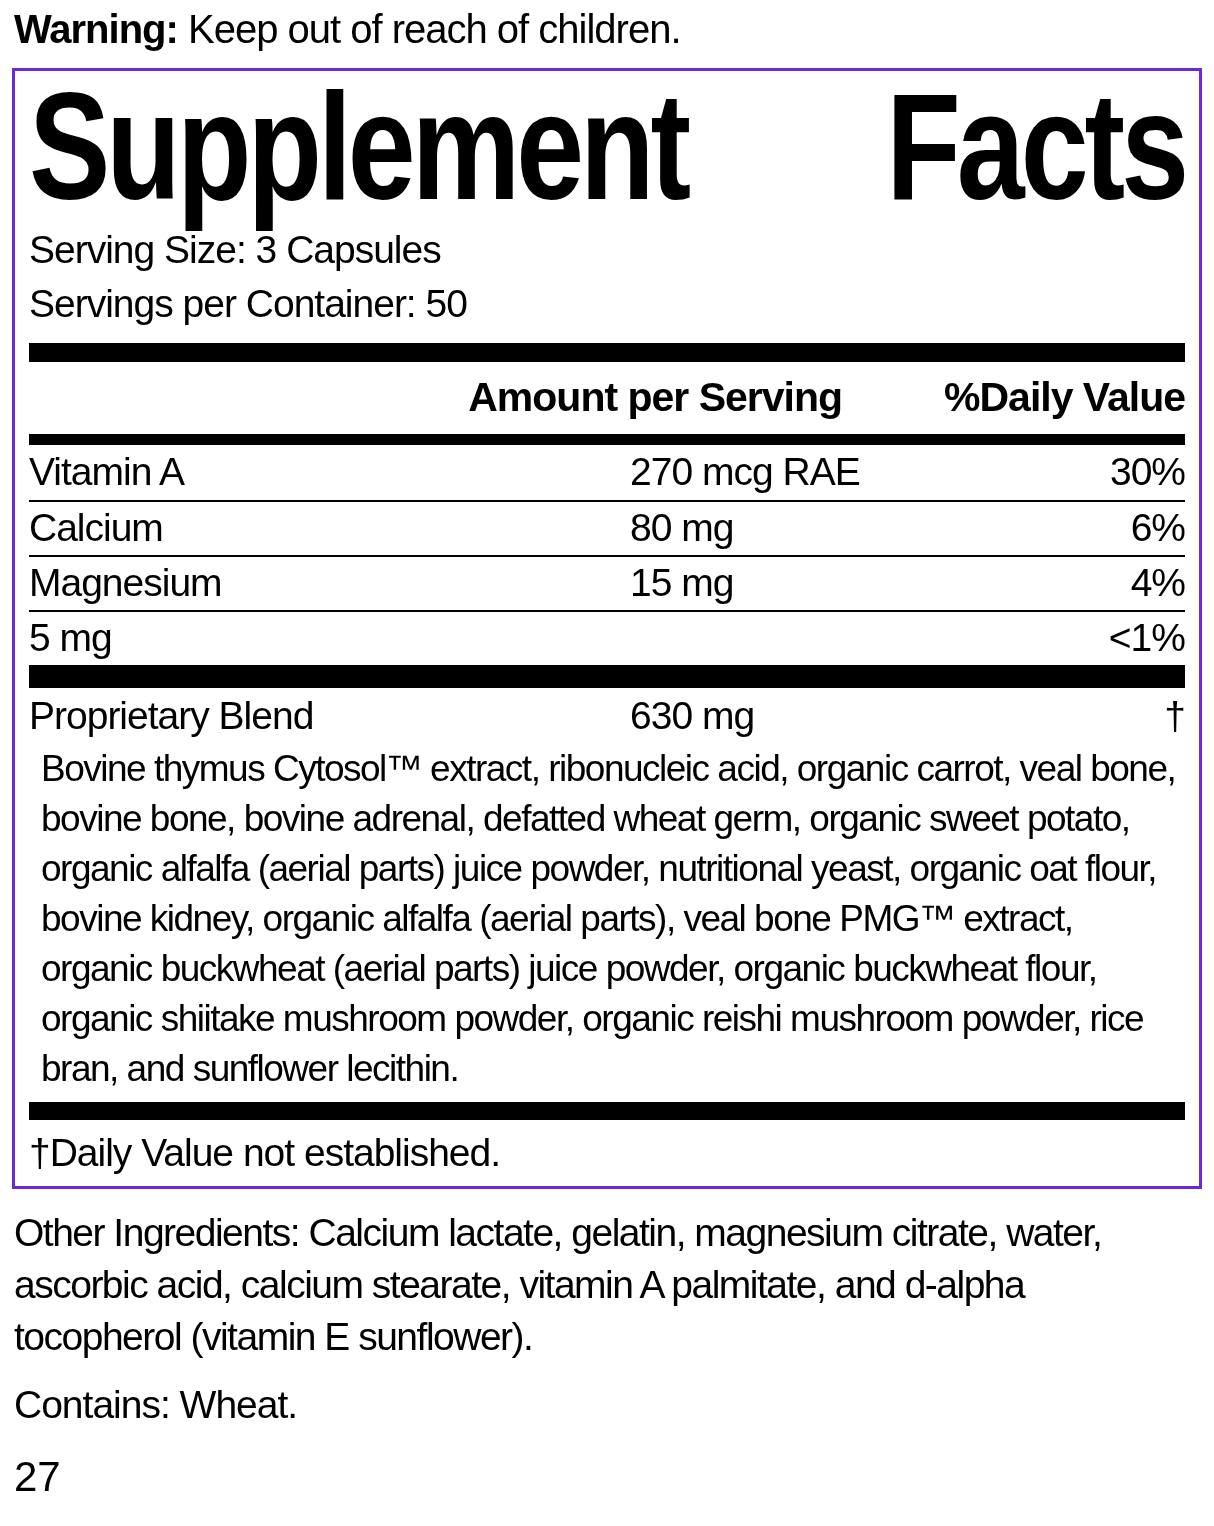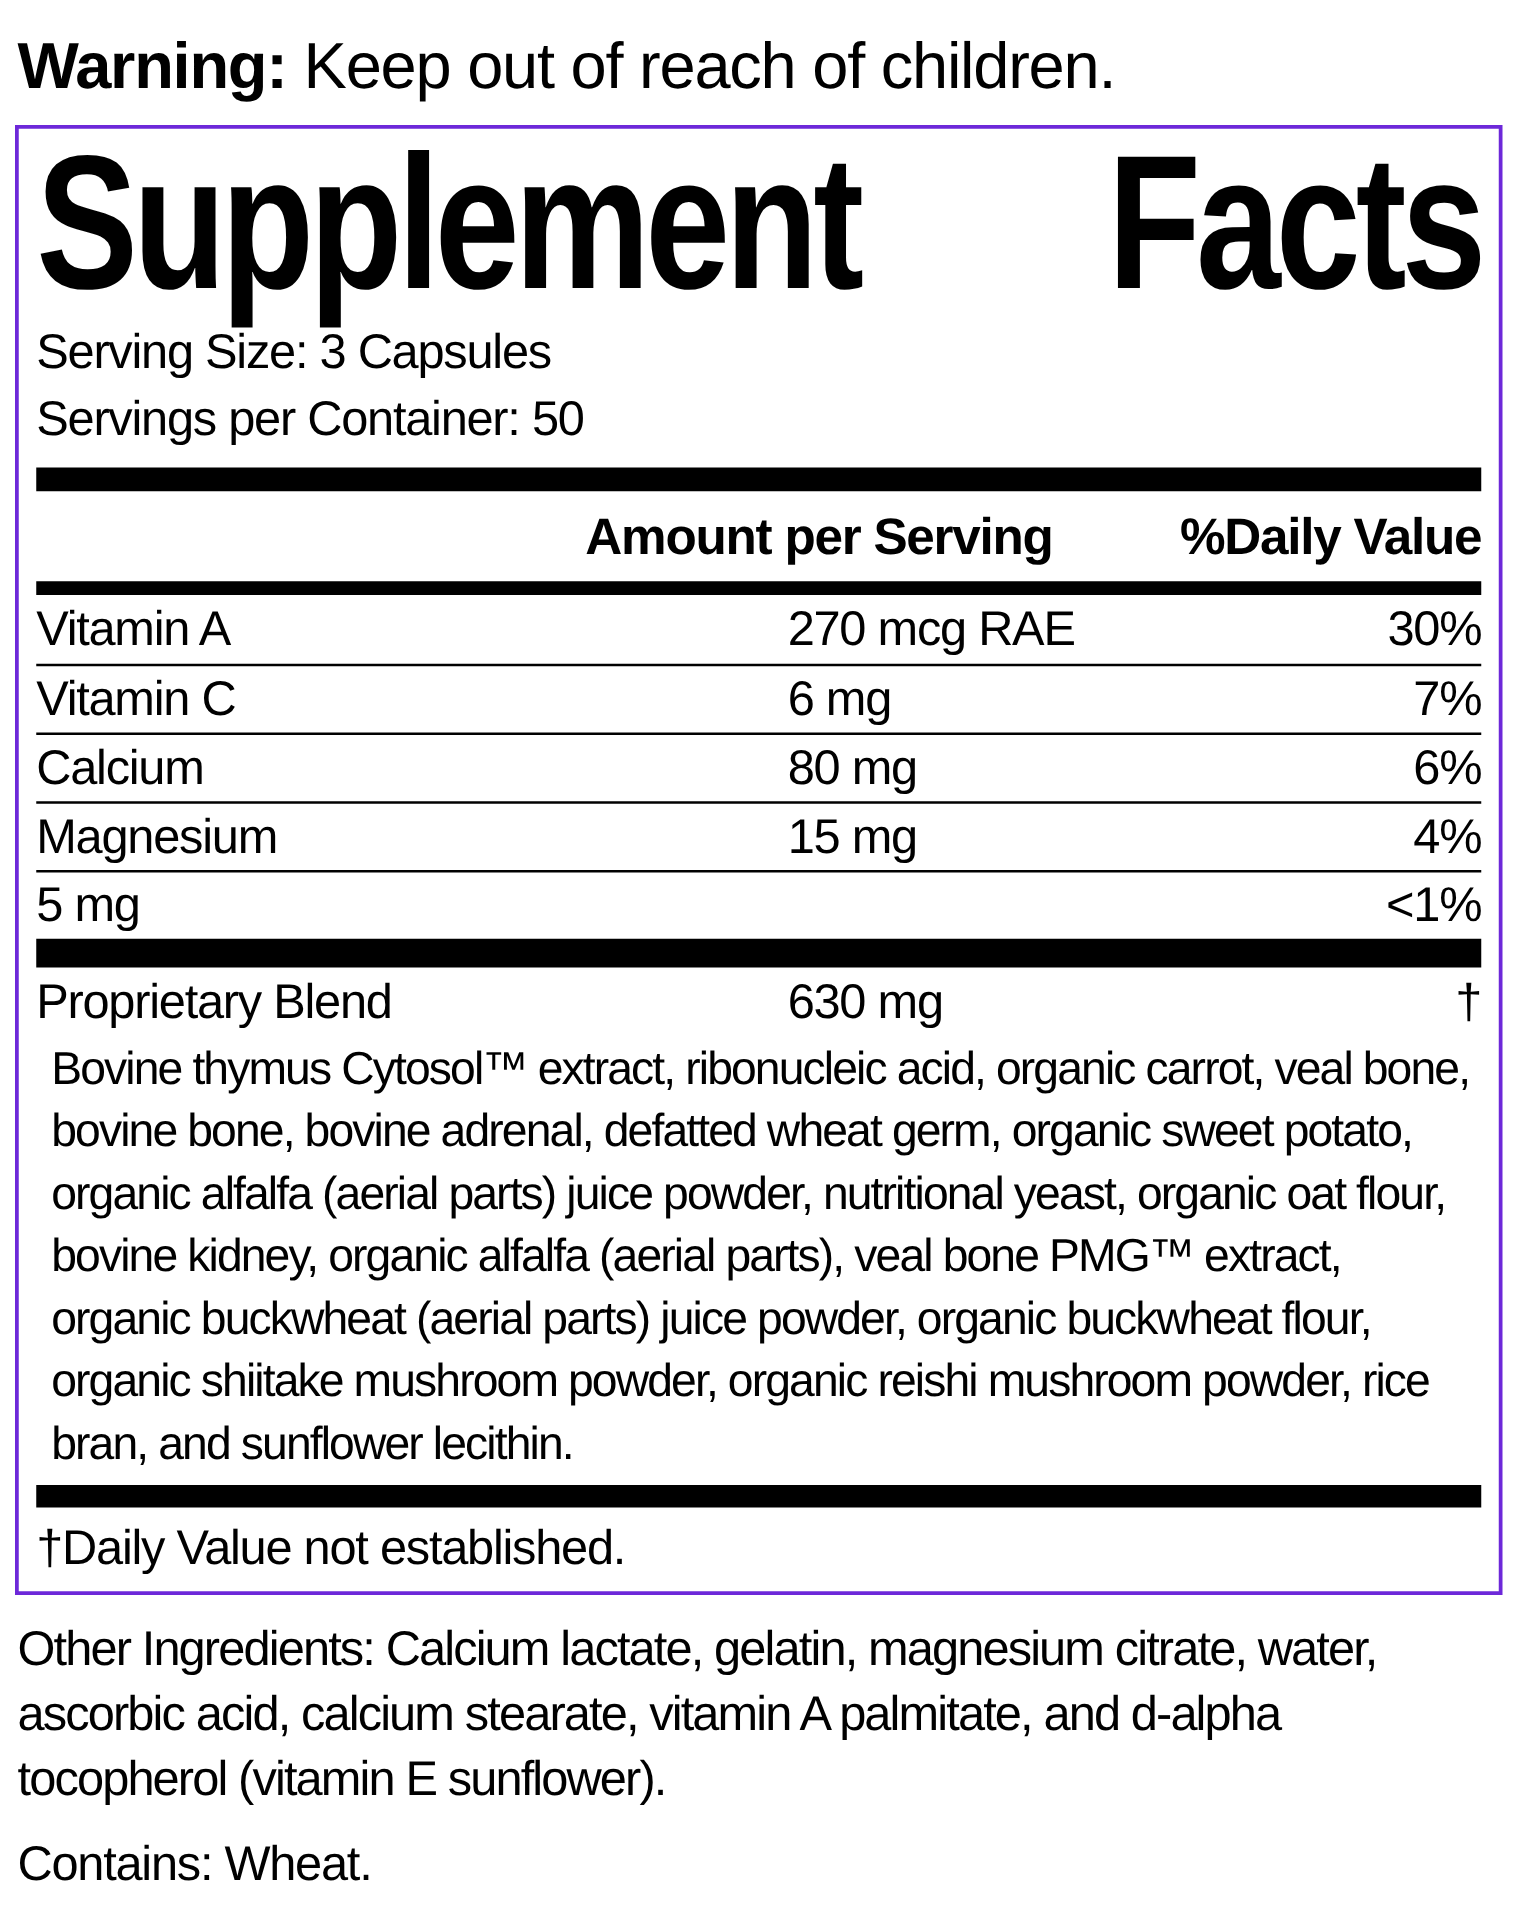--- a/index.html
+++ b/index.html
@@ -9,22 +9,22 @@
     color: #000000;
     font-family: "Liberation Sans", sans-serif;
   }
   body {
     height: 1526px;
     overflow: hidden;
   }
 
   
   .warning-line {
-    padding: 24px 16px 0 14px;
-    font-size: 52px;
+    padding: 6px 16px 0 14px;
+    font-size: 40px;
     letter-spacing: -1px;
     line-height: 1.15;
   }
   .warning-label { font-weight: bold; }
 
   
   .facts-panel {
     margin: 16px 12px 0 12px;
     border: 3px solid #6d28d9;
     padding: 2px 14px 10px 14px;
@@ -148,25 +148,20 @@
   </div>
 
   <div class="bar bar-header-bottom"></div>
 
   <div class="nutrient-row">
     <span class="n-name">Vitamin A</span>
     <span class="n-amount">270 mcg RAE</span>
     <span class="n-dv">30%</span>
   </div>
   <div class="nutrient-row">
-    <span class="n-name">Vitamin C</span>
-    <span class="n-amount">6 mg</span>
-    <span class="n-dv">7%</span>
-  </div>
-  <div class="nutrient-row">
     <span class="n-name">Calcium</span>
     <span class="n-amount">80 mg</span>
     <span class="n-dv">6%</span>
   </div>
   <div class="nutrient-row">
     <span class="n-name">Magnesium</span>
     <span class="n-amount">15 mg</span>
     <span class="n-dv">4%</span>
   </div>
   <div class="nutrient-row">

